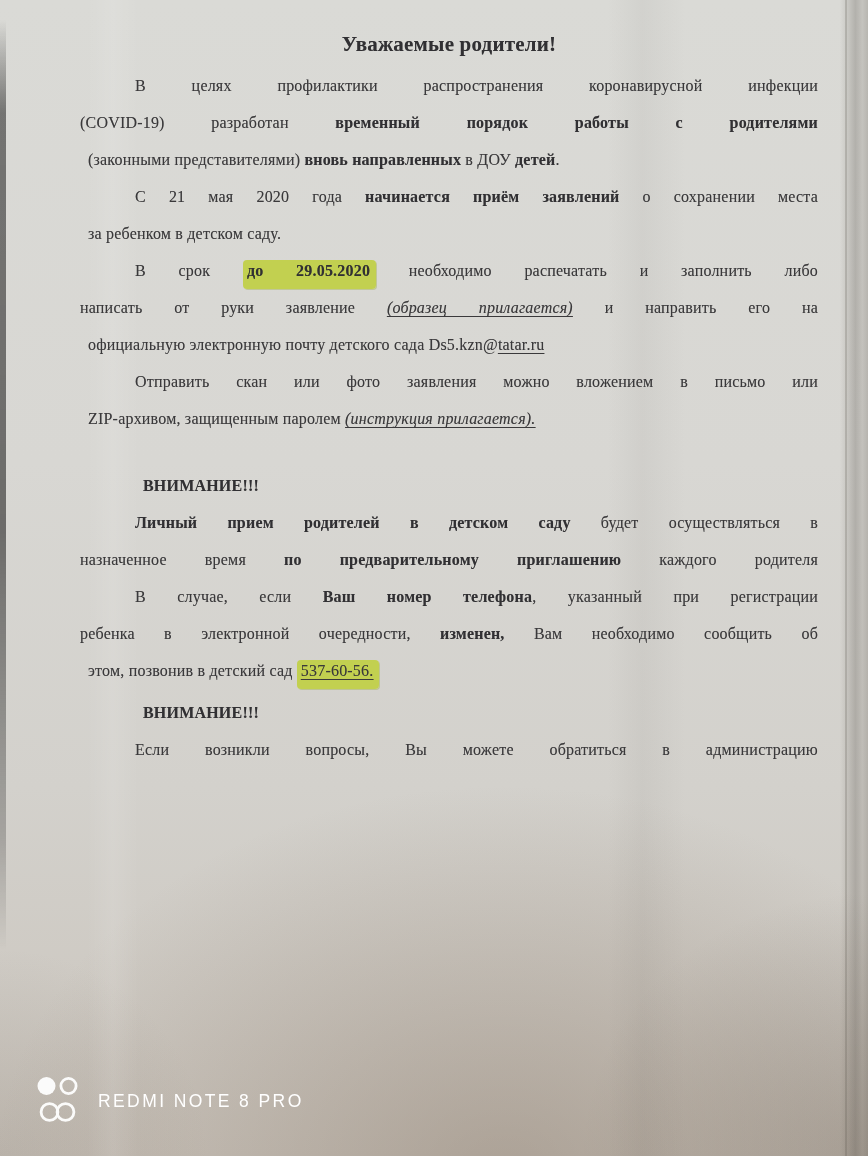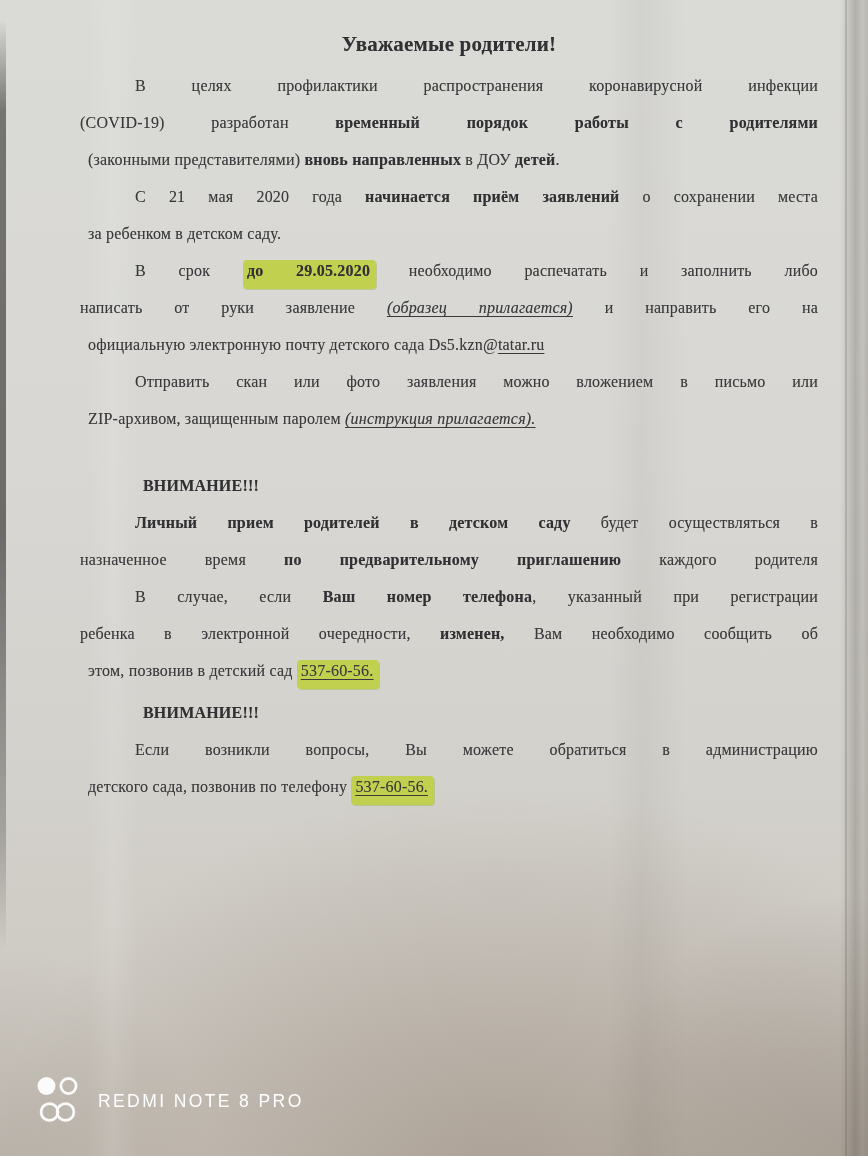--- a/index.html
+++ b/index.html
@@ -97,21 +97,20 @@
     <div class="line justify indent"><span class="run">Отправить скан или фото заявления можно вложением в письмо или</span></div>
     <div class="line left"><span class="run">ZIP-архивом, защищенным паролем </span><span class="run i u">(инструкция прилагается).</span></div>
     <div class="line left indent" style="margin-top: 30px;"><span class="run b">ВНИМАНИЕ!!!</span></div>
     <div class="line justify indent"><span class="run b">Личный прием родителей в детском саду</span><span class="run"> будет осуществляться в</span></div>
     <div class="line justify"><span class="run">назначенное время </span><span class="run b">по предварительному приглашению</span><span class="run"> каждого родителя</span></div>
     <div class="line justify indent"><span class="run">В случае, если </span><span class="run b">Ваш номер телефона</span><span class="run">, указанный при регистрации</span></div>
     <div class="line justify"><span class="run">ребенка в электронной очередности, </span><span class="run b">изменен,</span><span class="run"> Вам необходимо сообщить об</span></div>
     <div class="line left"><span class="run">этом, позвонив в детский сад </span><span class="run u hl">537-60-56.</span></div>
     <div class="line left indent" style="margin-top: 5px;"><span class="run b">ВНИМАНИЕ!!!</span></div>
     <div class="line justify indent"><span class="run">Если возникли вопросы, Вы можете обратиться в администрацию</span></div>
-    <div class="line left"><span class="run">детского сада, позвонив по телефону </span><span class="run u hl">537-60-56.</span></div>
   </div>
 
 <div class="watermark">
   <svg class="wm-icon" width="44" height="50" viewBox="0 0 44 50" fill="none" xmlns="http://www.w3.org/2000/svg">
     <circle cx="9.5" cy="10" r="9" fill="#ffffff"></circle>
     <circle cx="31.5" cy="10" r="7.6" stroke="#ffffff" stroke-width="2.8" fill="none"></circle>
     <circle cx="12.5" cy="36" r="8.4" stroke="#ffffff" stroke-width="2.8" fill="none"></circle>
     <circle cx="28.5" cy="36" r="8.4" stroke="#ffffff" stroke-width="2.8" fill="none"></circle>
   </svg>
   <div class="wm-text">

